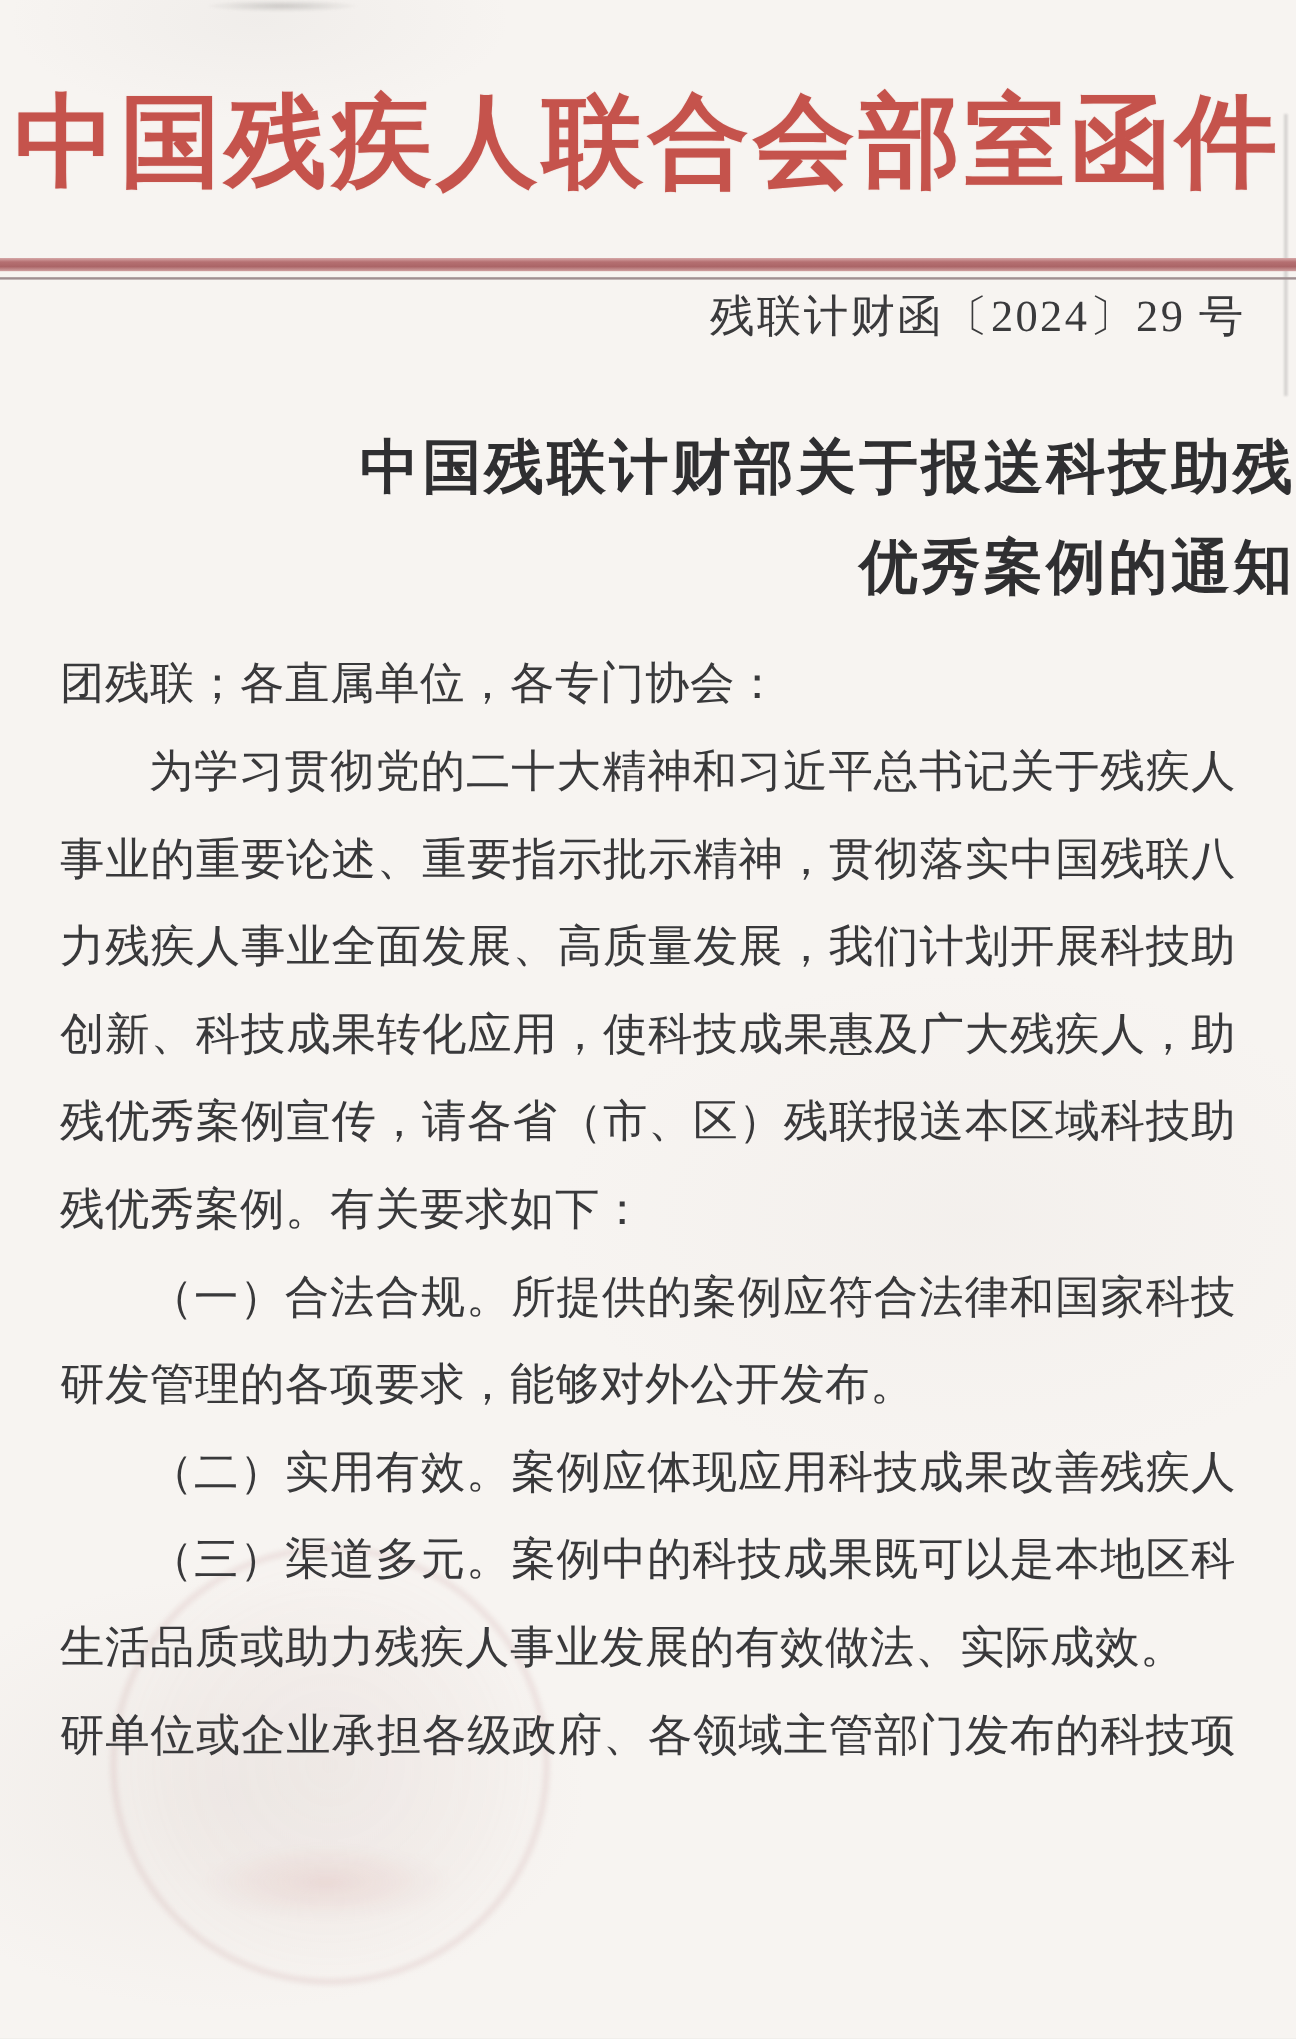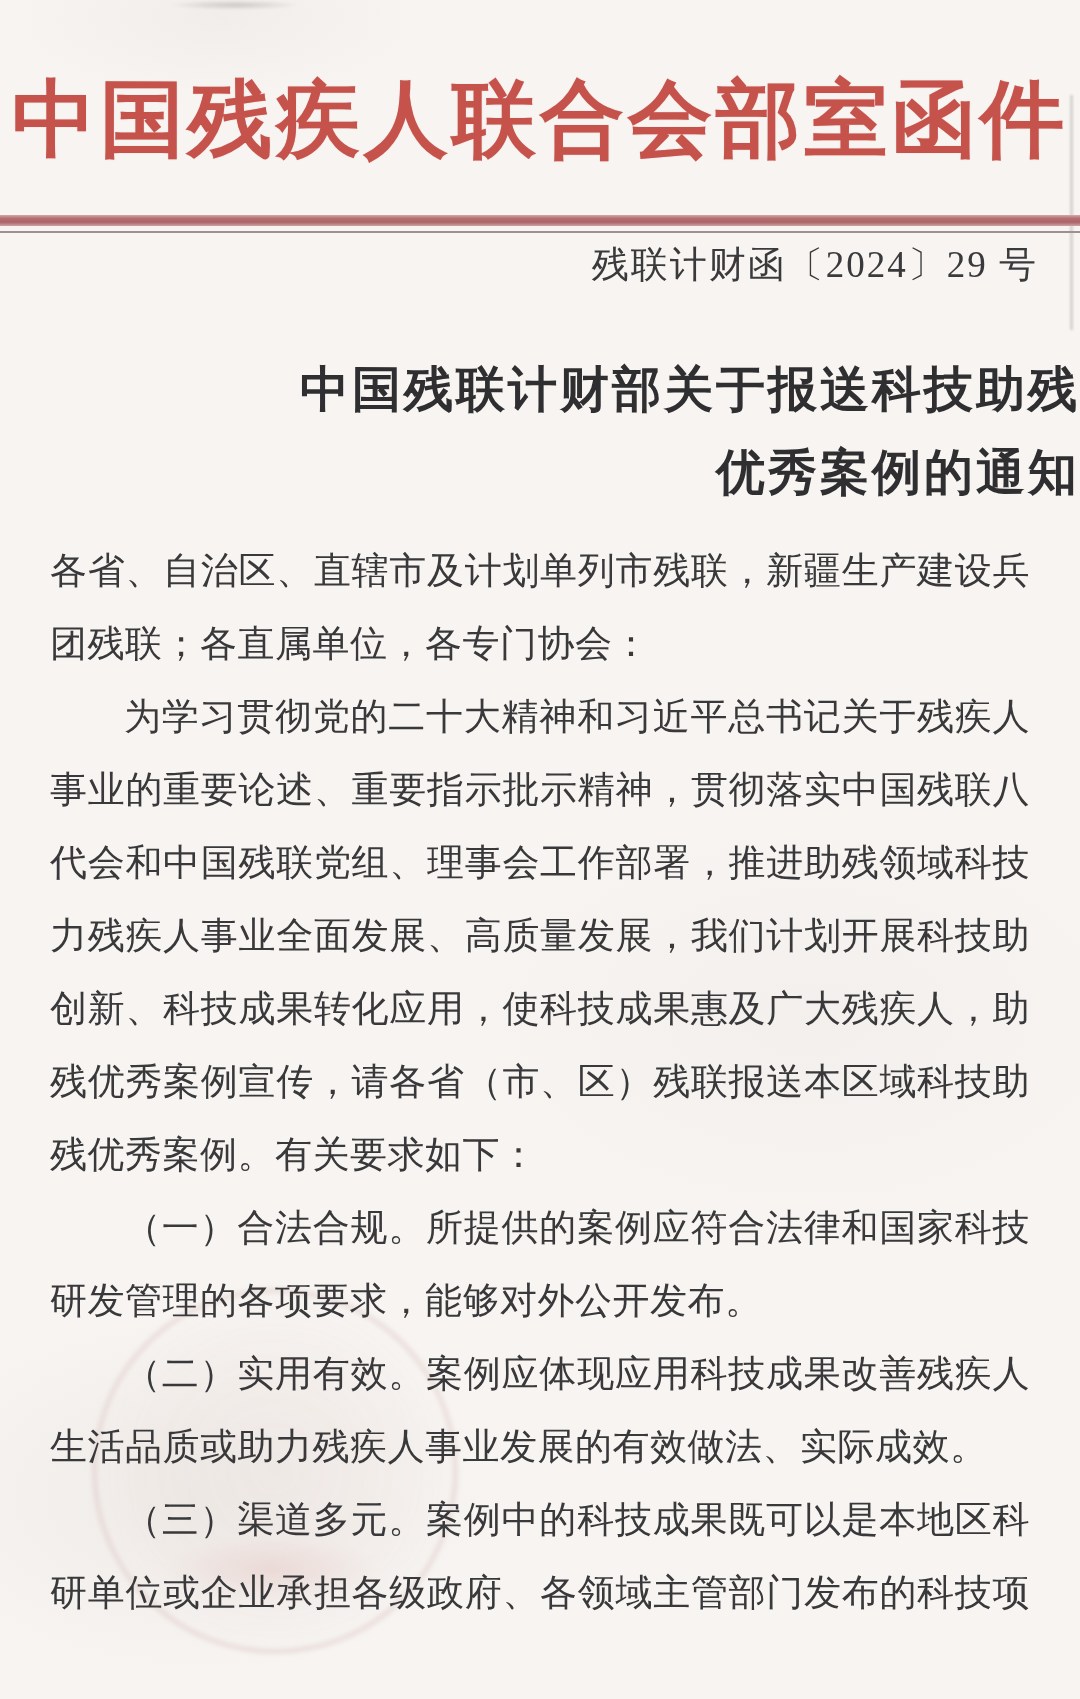--- a/index.html
+++ b/index.html
@@ -109,30 +109,28 @@
   <div class="doc-number">残联计财函〔2024〕29 号</div>
 
   <div class="doc-title">
     <div>中国残联计财部关于报送科技助残</div>
     <div>优秀案例的通知</div>
   </div>
 
   <div class="seal"></div>
 
   <div class="body-text" id="body-lines" style="color: rgb(57, 57, 59);">
-      <div class="bline j">各省、自治区、直辖市及计划单列市残联，新疆生产建设兵</div>
       <div class="bline">团残联；各直属单位，各专门协会：</div>
       <div class="bline j ind">为学习贯彻党的二十大精神和习近平总书记关于残疾人</div>
       <div class="bline j">事业的重要论述、重要指示批示精神，贯彻落实中国残联八</div>
-      <div class="bline j">代会和中国残联党组、理事会工作部署，推进助残领域科技</div>
       <div class="bline j">力残疾人事业全面发展、高质量发展，我们计划开展科技助</div>
       <div class="bline j">创新、科技成果转化应用，使科技成果惠及广大残疾人，助</div>
       <div class="bline j">残优秀案例宣传，请各省（市、区）残联报送本区域科技助</div>
       <div class="bline">残优秀案例。有关要求如下：</div>
       <div class="bline j ind">（一）合法合规。所提供的案例应符合法律和国家科技</div>
       <div class="bline">研发管理的各项要求，能够对外公开发布。</div>
       <div class="bline j ind">（二）实用有效。案例应体现应用科技成果改善残疾人</div>
+      <div class="bline j ind">（三）渠道多元。案例中的科技成果既可以是本地区科</div>
       <div class="bline">生活品质或助力残疾人事业发展的有效做法、实际成效。</div>
-      <div class="bline j ind">（三）渠道多元。案例中的科技成果既可以是本地区科</div>
       <div class="bline j">研单位或企业承担各级政府、各领域主管部门发布的科技项</div>
     </div>
 
 </div>
 
 </body></html>

